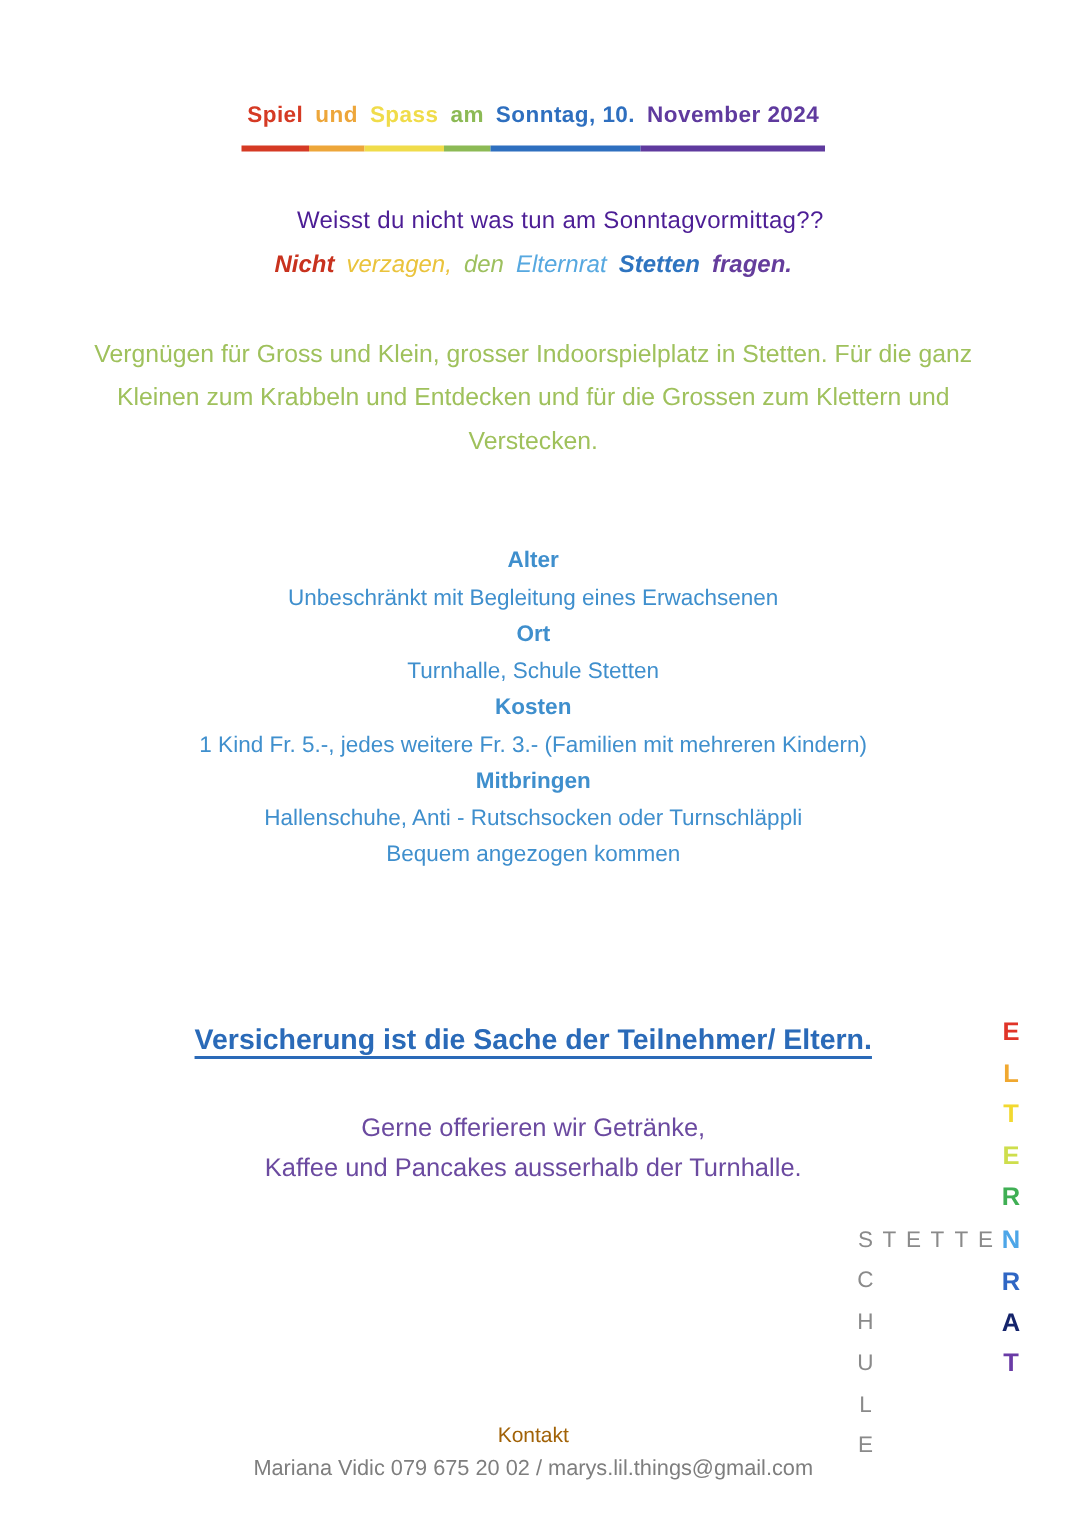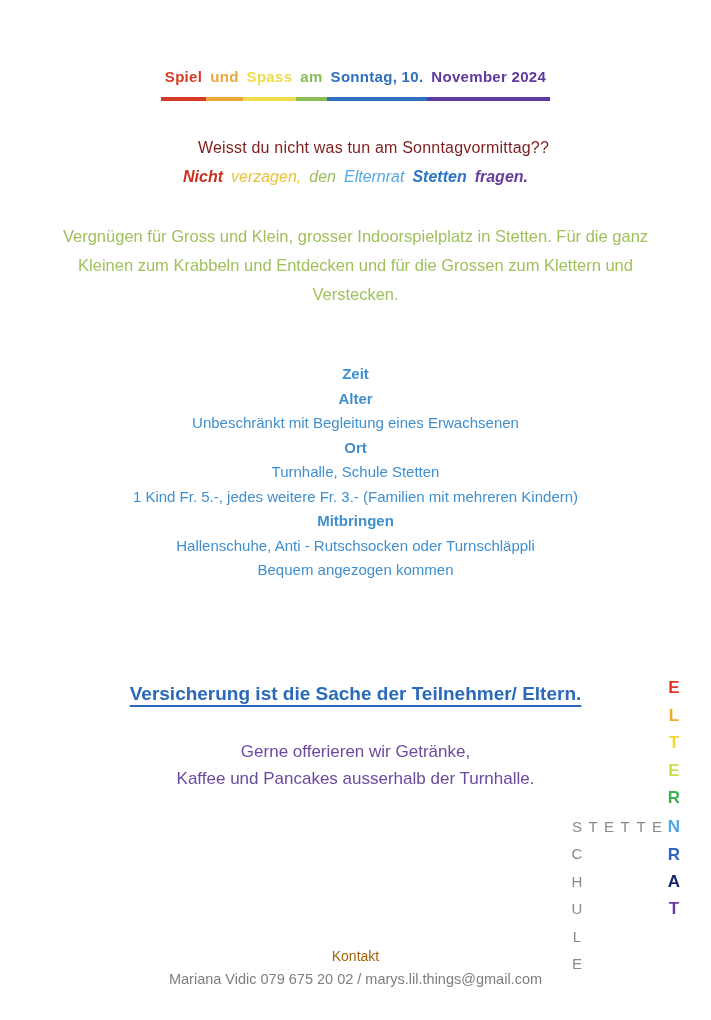--- a/index.html
+++ b/index.html
@@ -61,36 +61,36 @@
   .footer-heading{top:948px;font-size:14px;}
   .footer-line{top:971px;font-size:14.5px;}
 </style>
 </head>
 <body>
 
 <div class="page">
 
   <div class="abs-center title" id="title"><span class="tword" style="color: rgb(213, 58, 36); border-bottom-color: rgb(213, 58, 36);">Spiel</span><span class="tword" style="color: rgb(237, 166, 58); border-bottom-color: rgb(237, 166, 58);">und</span><span class="tword" style="color: rgb(240, 220, 74); border-bottom-color: rgb(240, 220, 74);">Spass</span><span class="tword" style="color: rgb(140, 186, 85); border-bottom-color: rgb(140, 186, 85);">am</span><span class="tword" style="color: rgb(46, 111, 191); border-bottom-color: rgb(46, 111, 191);">Sonntag, 10.</span><span class="tword" style="color: rgb(95, 58, 158); border-bottom-color: rgb(95, 58, 158);">November 2024</span></div>
 
-  <div class="abs-center intro1" style="color: #7f1d1d; padding-left: 36px;">Weisst du nicht was tun am Sonntagvormittag??</div>
+  <div class="abs-center intro1" style="color: #4c1d95; padding-left: 36px;">Weisst du nicht was tun am Sonntagvormittag??</div>
 
   <div class="abs-center intro2" id="intro2"><span class="w2" style="color: rgb(200, 50, 30); font-weight: bold;">Nicht</span><span class="w2" style="color: rgb(234, 195, 60);">verzagen,</span><span class="w2" style="color: rgb(157, 192, 95);">den</span><span class="w2" style="color: rgb(86, 168, 224);">Elternrat</span><span class="w2" style="color: rgb(46, 116, 192); font-weight: bold;">Stetten</span><span class="w2" style="color: rgb(101, 61, 156); font-weight: bold;">fragen.</span></div>
 
   <div class="desc abs-center" id="desc" style="color: rgb(159, 193, 92);">
       <div class="desc-line">Vergnügen für Gross und Klein, grosser Indoorspielplatz in Stetten. Für die ganz</div>
       <div class="desc-line">Kleinen zum Krabbeln und Entdecken und für die Grossen zum Klettern und</div>
       <div class="desc-line">Verstecken.</div>
     </div>
 
   <div class="abs-center details" id="details" style="color: rgb(63, 143, 205);">
-      <div class="detail-row hdr">Zeit</div>
       <div class="detail-row hdr">Alter</div>
       <div class="detail-row">Unbeschränkt mit Begleitung eines Erwachsenen</div>
       <div class="detail-row hdr">Ort</div>
       <div class="detail-row">Turnhalle, Schule Stetten</div>
+      <div class="detail-row hdr">Kosten</div>
       <div class="detail-row">1 Kind Fr. 5.-, jedes weitere Fr. 3.- (Familien mit mehreren Kindern)</div>
       <div class="detail-row hdr">Mitbringen</div>
       <div class="detail-row">Hallenschuhe, Anti - Rutschsocken oder Turnschläppli</div>
       <div class="detail-row">Bequem angezogen kommen</div>
     </div>
 
   <div class="abs-center insurance" style="color: rgb(42, 106, 184);">Versicherung ist die Sache der Teilnehmer/ Eltern.</div>
 
   <div class="abs-center offer" id="offer" style="color: rgb(107, 74, 160);">
       <div class="offer-line">Gerne offerieren wir Getränke,</div>

